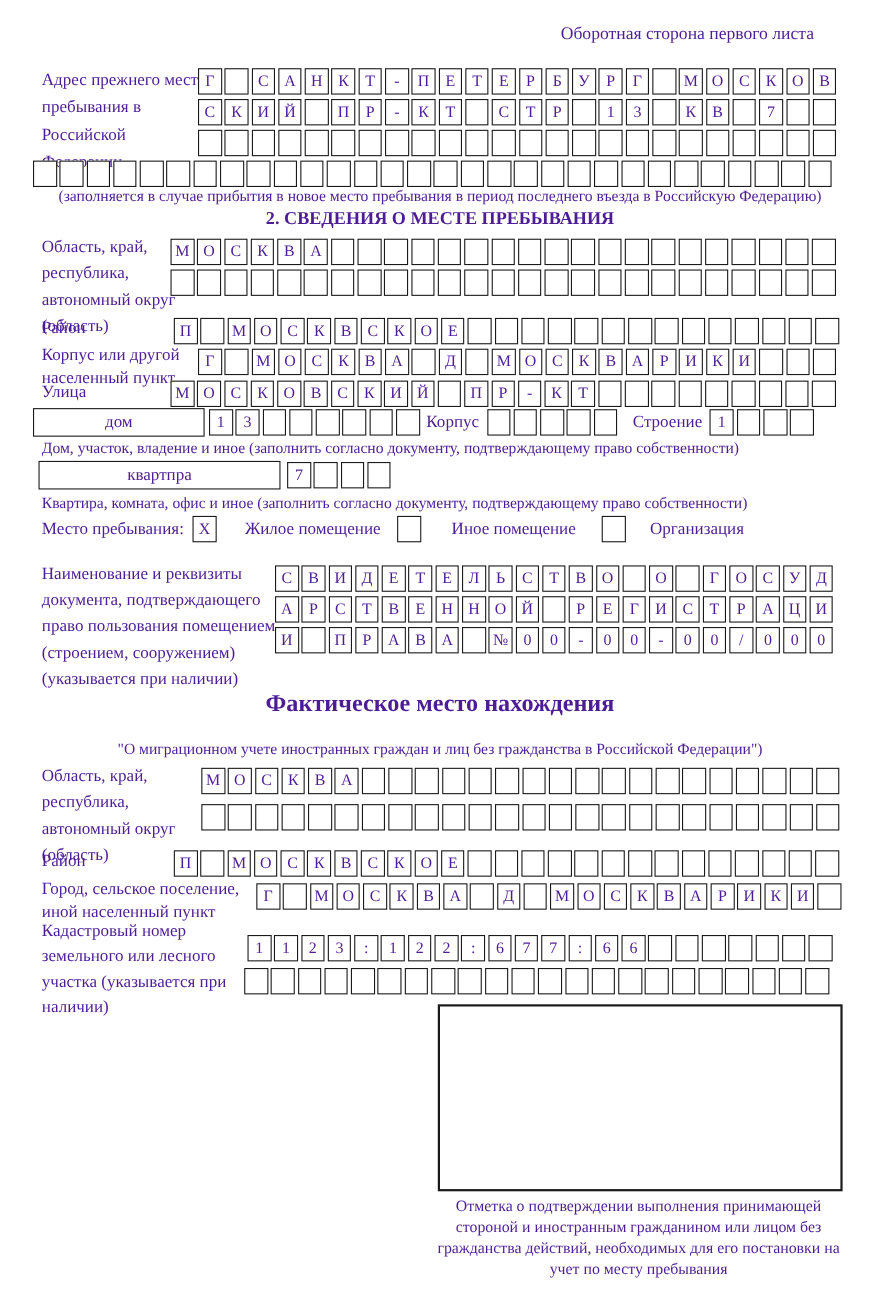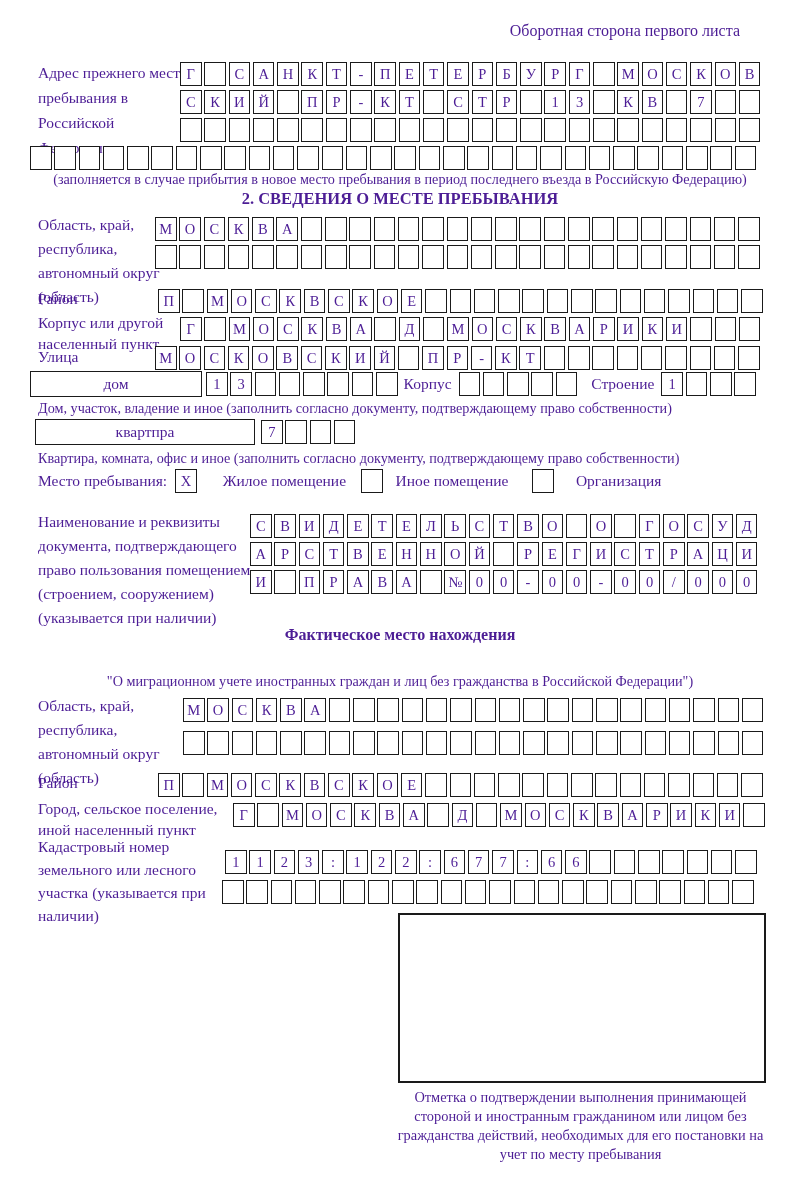--- a/index.html
+++ b/index.html
@@ -280,21 +280,21 @@
       <span class="cell"></span>
       <span class="cell"></span>
       <span class="cell"></span>
       <span class="cell"></span>
       <span class="cell"></span>
       <span class="cell"></span>
       <span class="cell"></span>
     </div>
 
   <div class="hflex" style="left:30px;top:371px;">
-    <div class="widebox" style="width:172px;">дом</div>
+    <div class="widebox" style="width:156px;">дом</div>
     <div class="boxrow rel" style="margin-left:4px;">
         <span class="cell">1</span>
         <span class="cell">3</span>
         <span class="cell"></span>
         <span class="cell"></span>
         <span class="cell"></span>
         <span class="cell"></span>
         <span class="cell"></span>
         <span class="cell"></span>
       </div>
@@ -329,21 +329,21 @@
 
   <div class="hflex" style="left:38px;top:469px;">
     <div class="inl">Место пребывания:</div>
     <div class="boxrow rel" style="margin-left:8px;">
         <span class="cell">X</span>
       </div>
     <div class="inl" style="margin-left:26px;">Жилое помещение</div>
     <div class="boxrow rel" style="margin-left:15px;">
         <span class="cell"></span>
       </div>
-    <div class="inl" style="margin-left:13px;">Иное помещение</div>
+    <div class="inl" style="margin-left:28px;">Иное помещение</div>
     <div class="boxrow rel" style="margin-left:24px;">
         <span class="cell"></span>
       </div>
     <div class="inl" style="margin-left:22px;">Организация</div>
   </div>
 
   <div class="lbl" style="left:38px;top:510px;width:215px;line-height:24px;">Наименование и реквизиты документа, подтверждающего право пользования помещением (строением, сооружением) (указывается при наличии)</div>
   <div class="boxrow" style="left:250px;top:514px;">
       <span class="cell">С</span>
       <span class="cell">В</span>
@@ -407,21 +407,21 @@
       <span class="cell">0</span>
       <span class="cell">-</span>
       <span class="cell">0</span>
       <span class="cell">0</span>
       <span class="cell">/</span>
       <span class="cell">0</span>
       <span class="cell">0</span>
       <span class="cell">0</span>
     </div>
 
-  <div class="abs center bold" style="top:626px;font-size:16px;">Фактическое место нахождения</div>
+  <div class="abs center bold" style="top:626px;font-size:22px;">Фактическое место нахождения</div>
   <div class="cap center" style="top:673px;">"О миграционном учете иностранных граждан и лиц без гражданства в Российской Федерации")</div>
 
   <div class="lbl" style="left:38px;top:694px;width:160px;line-height:24px;">Область, край, республика, автономный округ (область)</div>
   <div class="boxrow" style="left:183px;top:698px;">
       <span class="cell">М</span>
       <span class="cell">О</span>
       <span class="cell">С</span>
       <span class="cell">К</span>
       <span class="cell">В</span>
       <span class="cell">А</span>

